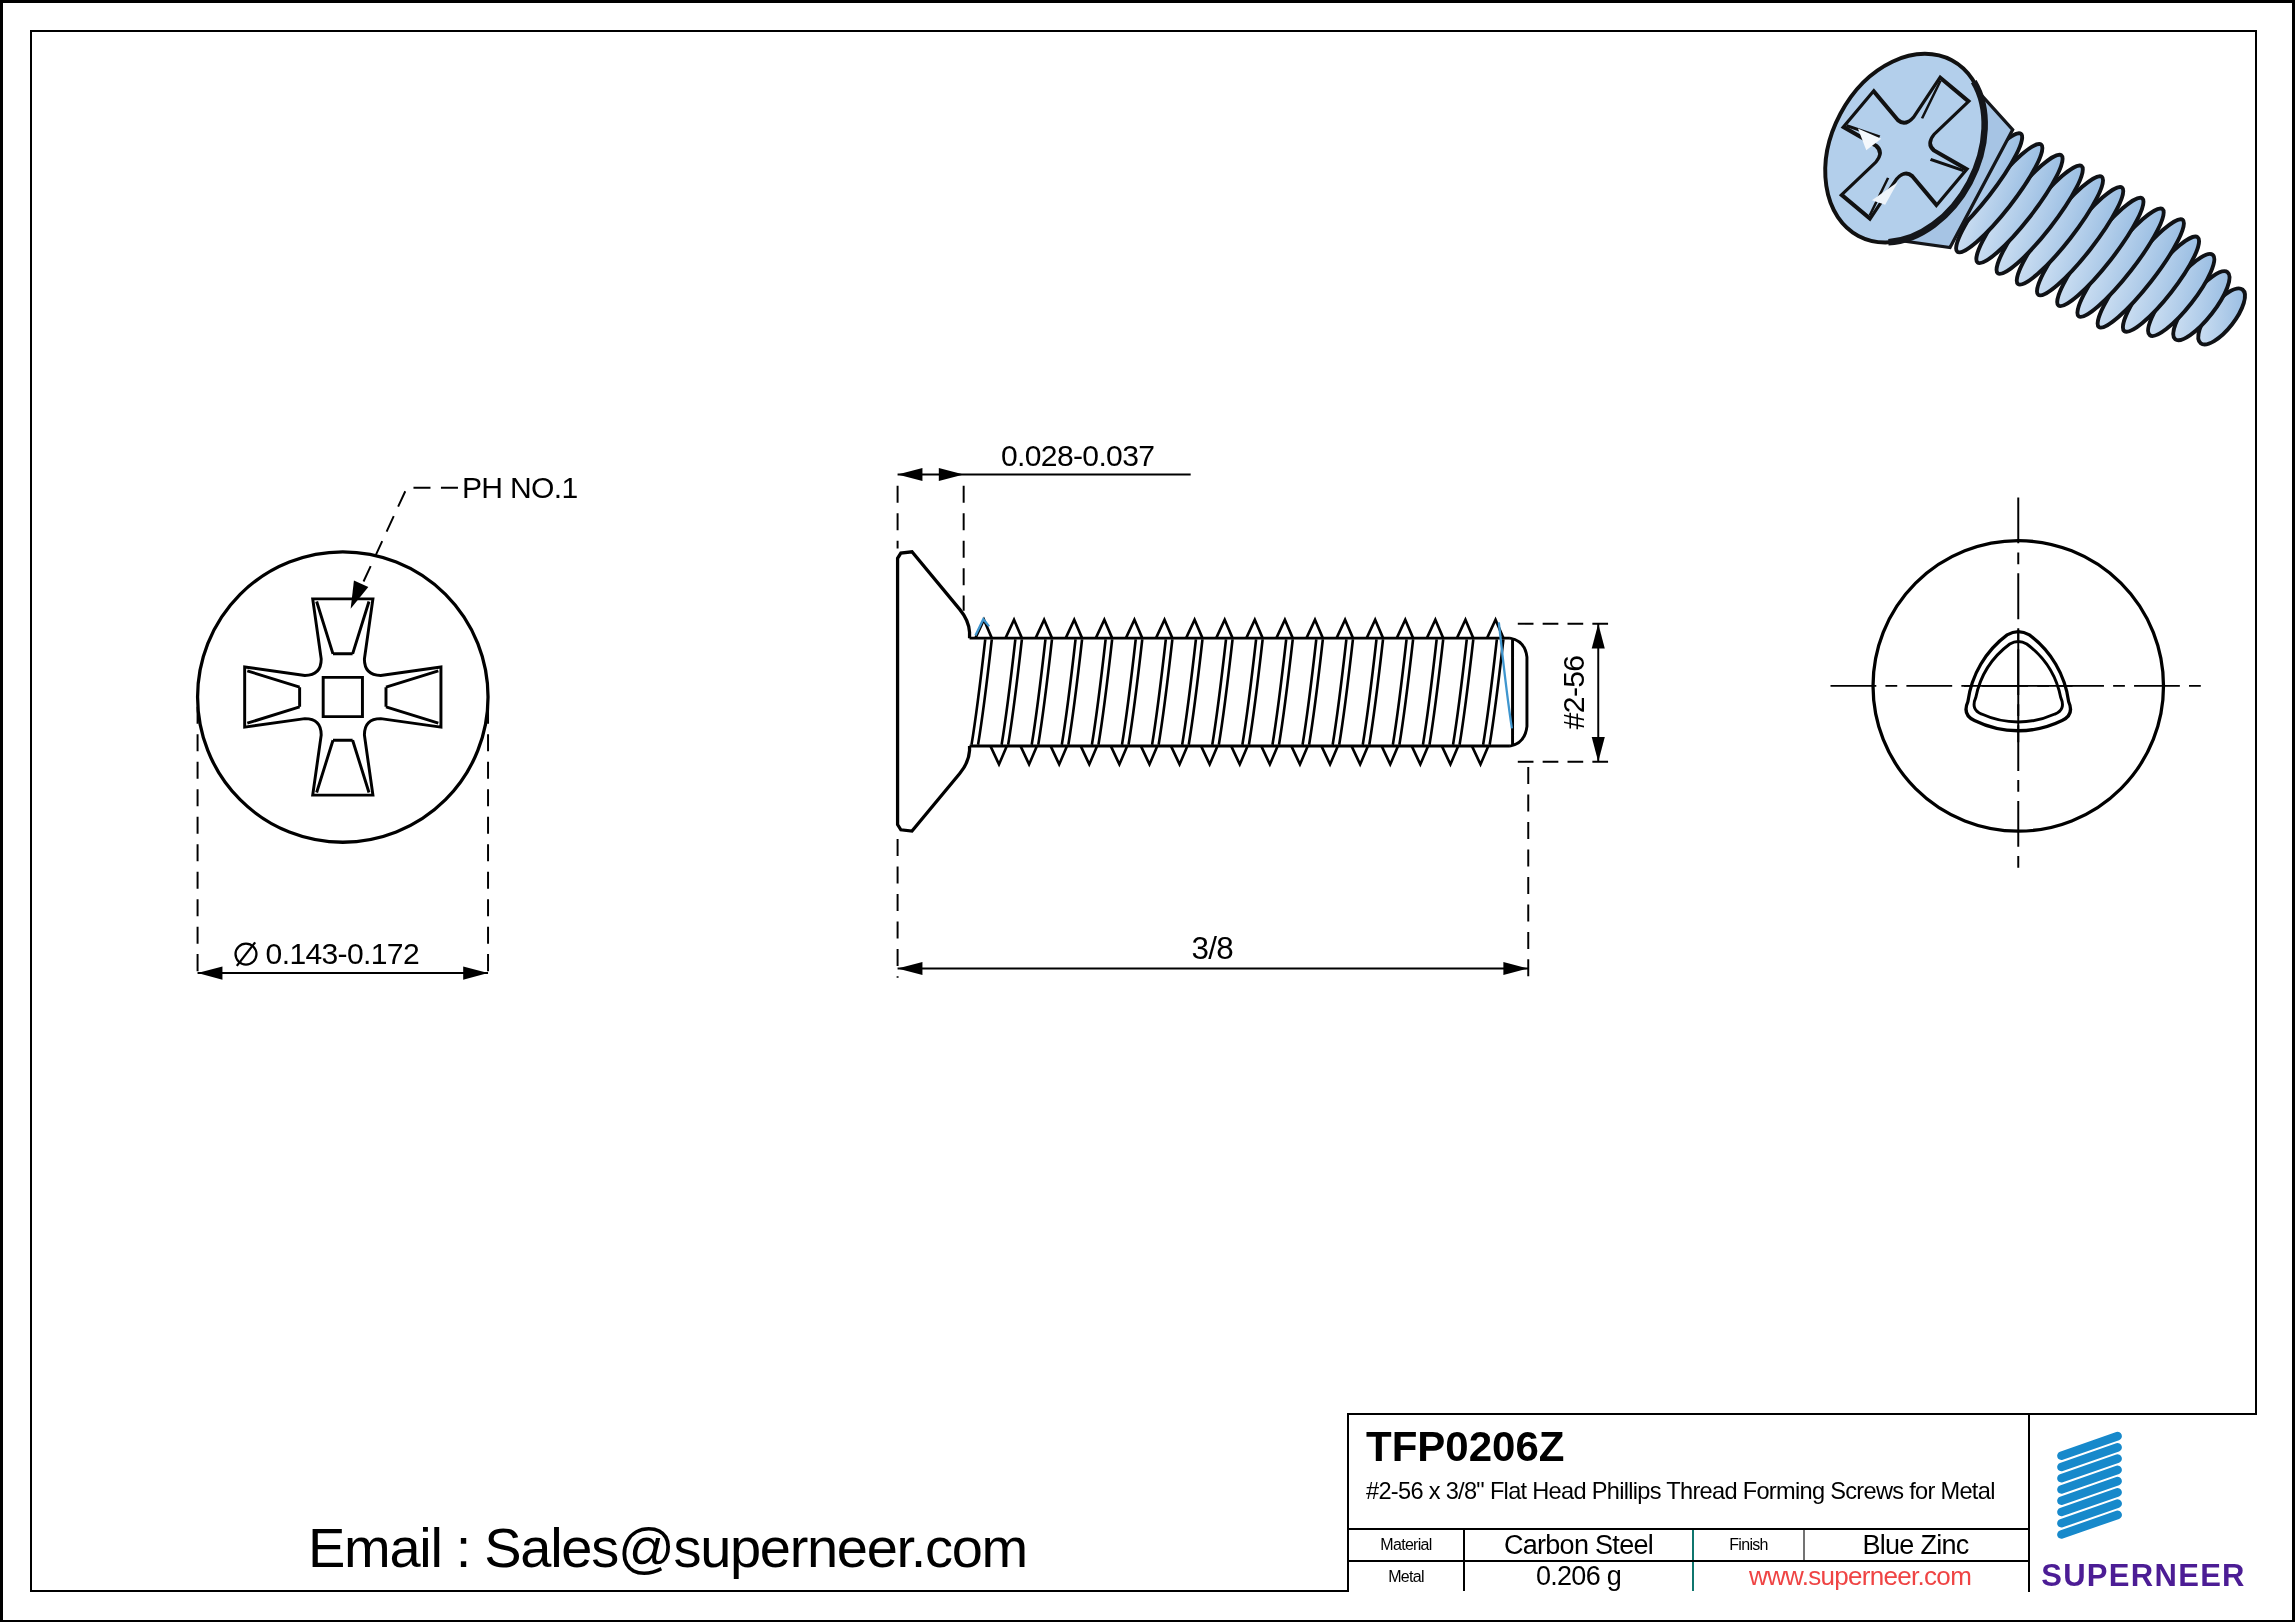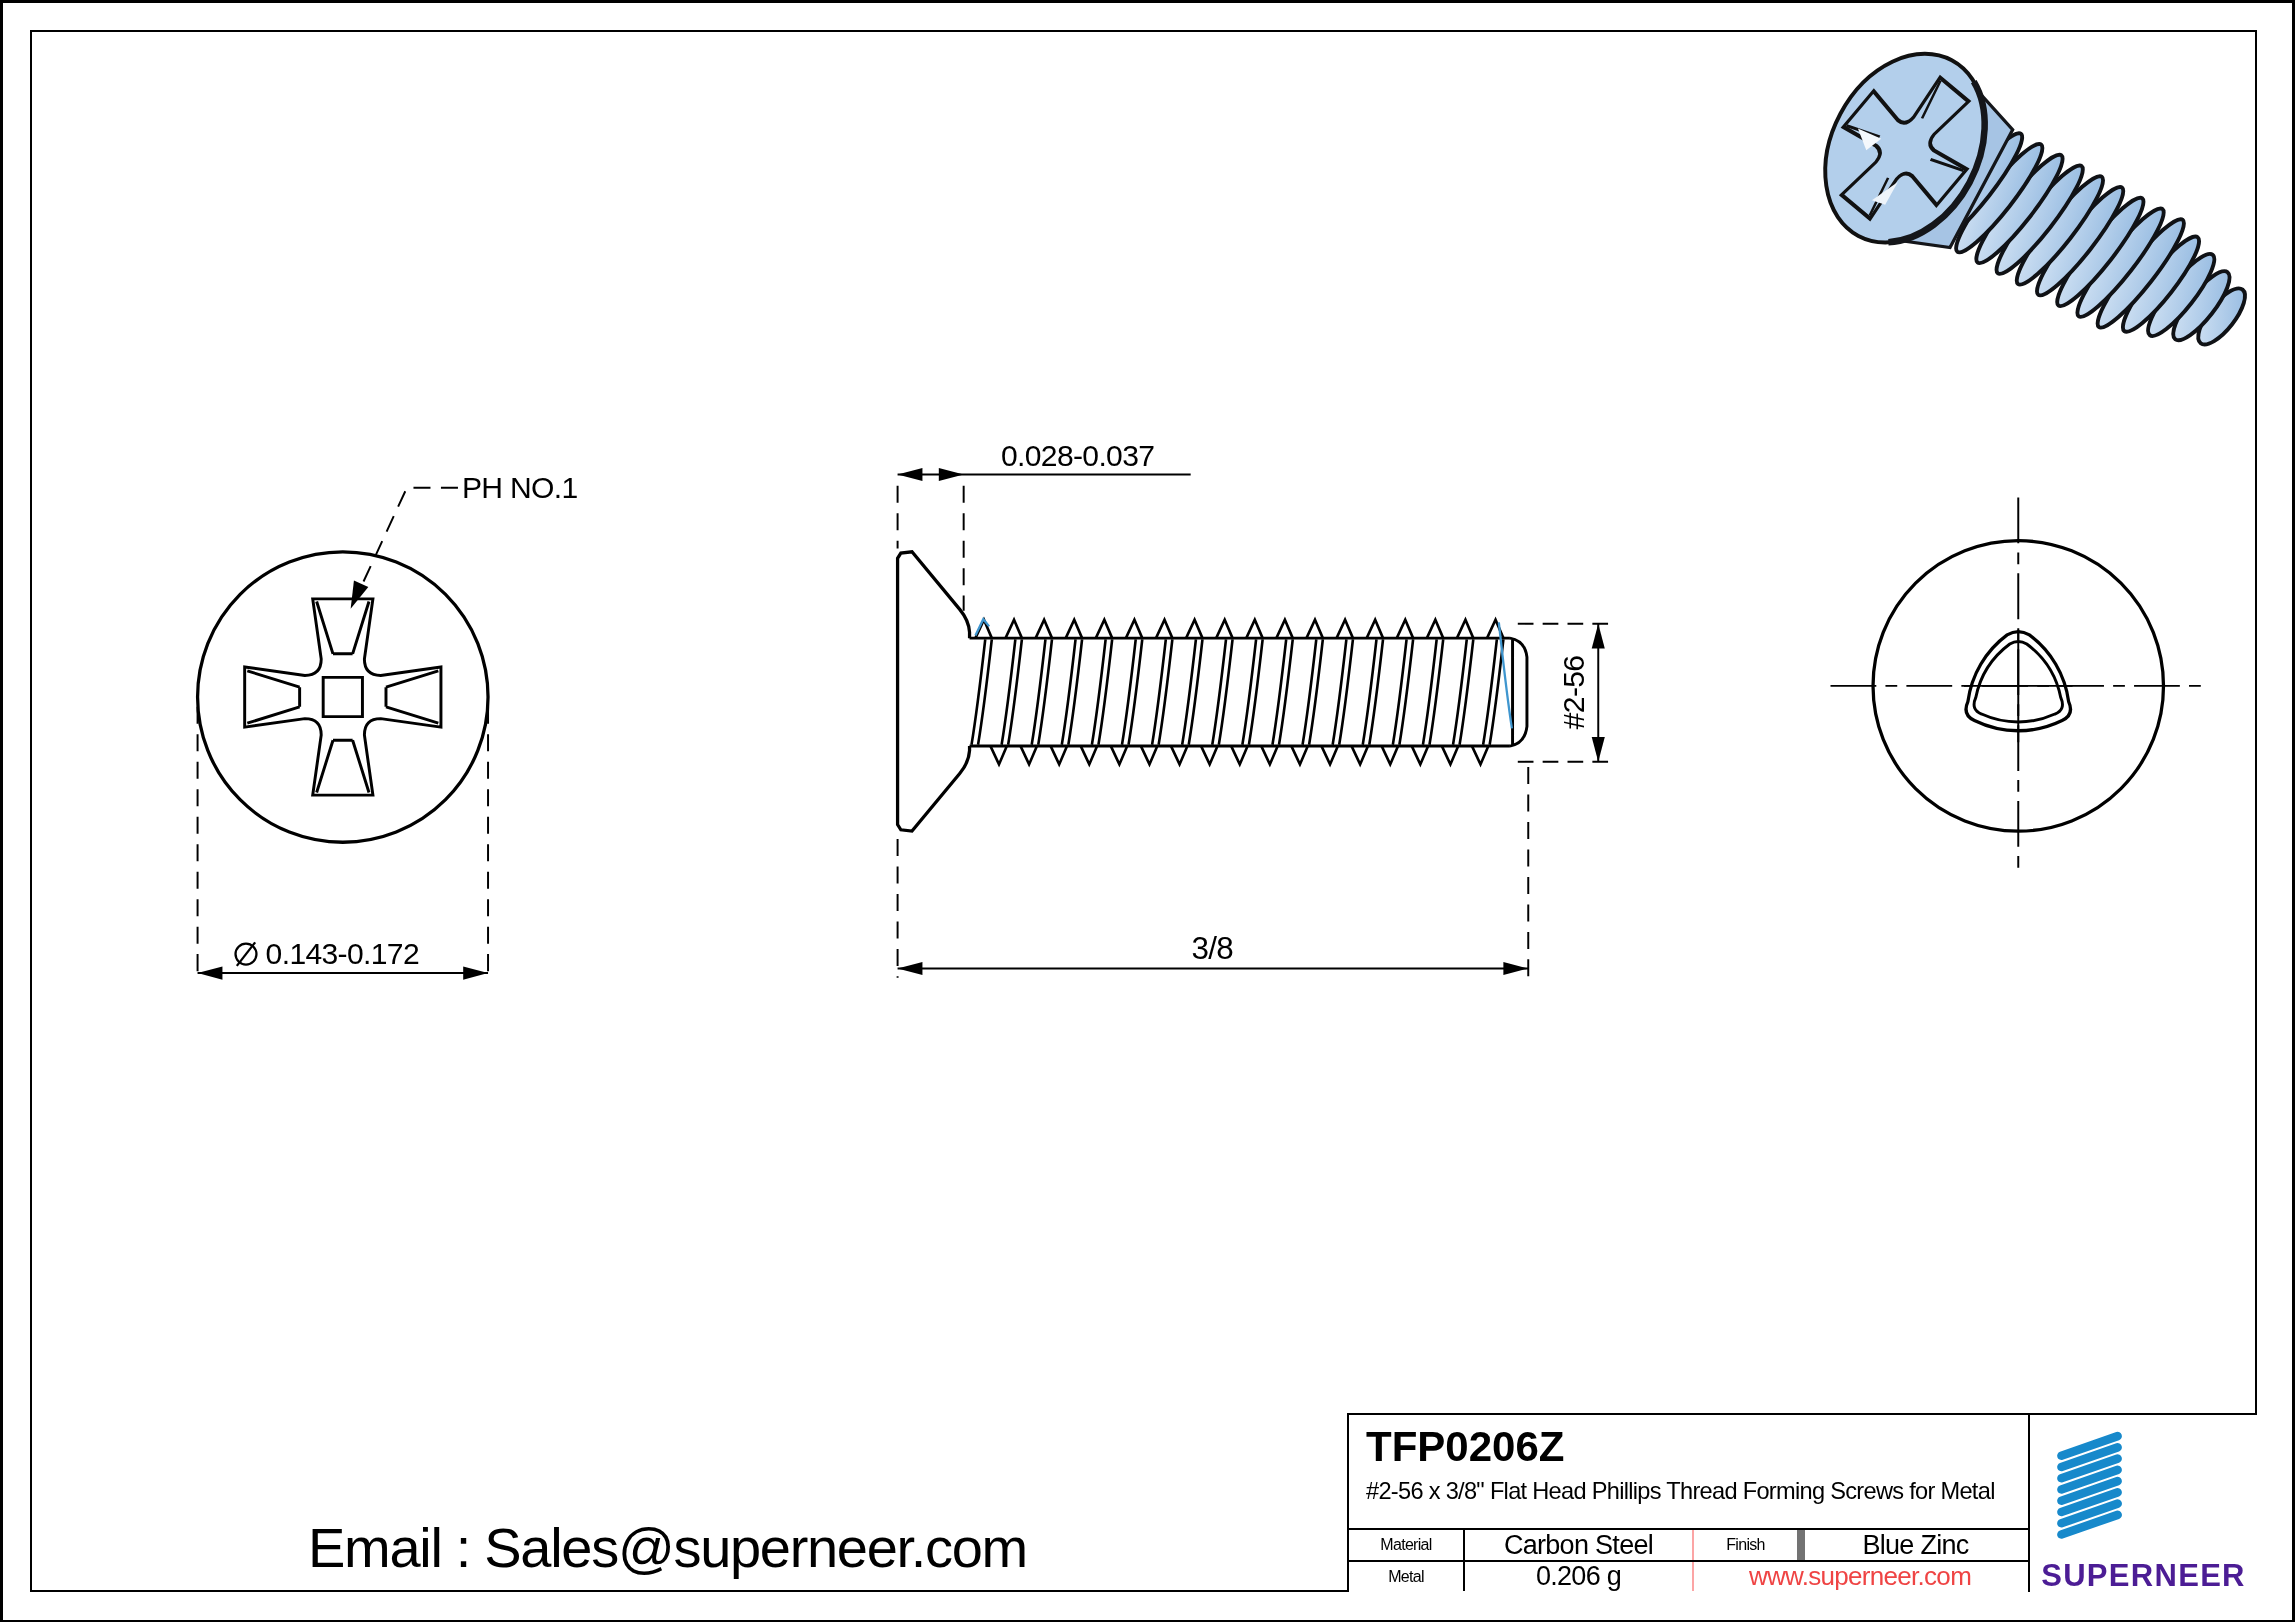--- a/index.html
+++ b/index.html
@@ -16,22 +16,22 @@
   .tb-left{width:679px;border-right:2px solid #000;display:flex;flex-direction:column;}
   .tb-title-area{height:115px;border-bottom:2px solid #000;padding-left:17px;box-sizing:border-box;}
   .part-number{font-size:42px;font-weight:bold;letter-spacing:0px;margin-top:10.5px;line-height:1;}
   .part-desc{font-size:23.6px;margin-top:10.5px;letter-spacing:-0.7px;}
   .tb-row{display:flex;height:30px;border-bottom:2px solid #000;box-sizing:content-box;}
   .tb-row:last-child{border-bottom:none;height:29.4px;}
   .cell{display:flex;align-items:center;justify-content:center;box-sizing:border-box;}
   .c-label{font-size:16px;letter-spacing:-0.7px;}
   .c-value{font-size:27px;letter-spacing:-0.7px;}
   .w-1{width:116px;border-right:2px solid #000;}
-  .w-2{width:229px;border-right:2px solid #fca5a5;}
-  .w-3{width:111px;border-right:8px solid #737373;}
+  .w-2{width:229px;border-right:2px solid #0f766e;}
+  .w-3{width:111px;border-right:2px solid #737373;}
   .w-4{width:221px;}
   .w-span{width:332px;}
   .link{color:#ef4444;font-size:26px;letter-spacing:-0.7px;text-decoration:none;}
   .tb-logo{flex:1;position:relative;}
   .brand-text{position:absolute;left:0;right:0;top:143px;text-align:center;
               font-size:31px;font-weight:bold;color:#4c1d95;letter-spacing:1.3px;}
   
   .email{position:absolute;left:308px;top:1515px;font-size:56px;letter-spacing:-1.3px;}
 </style>
 </head>

